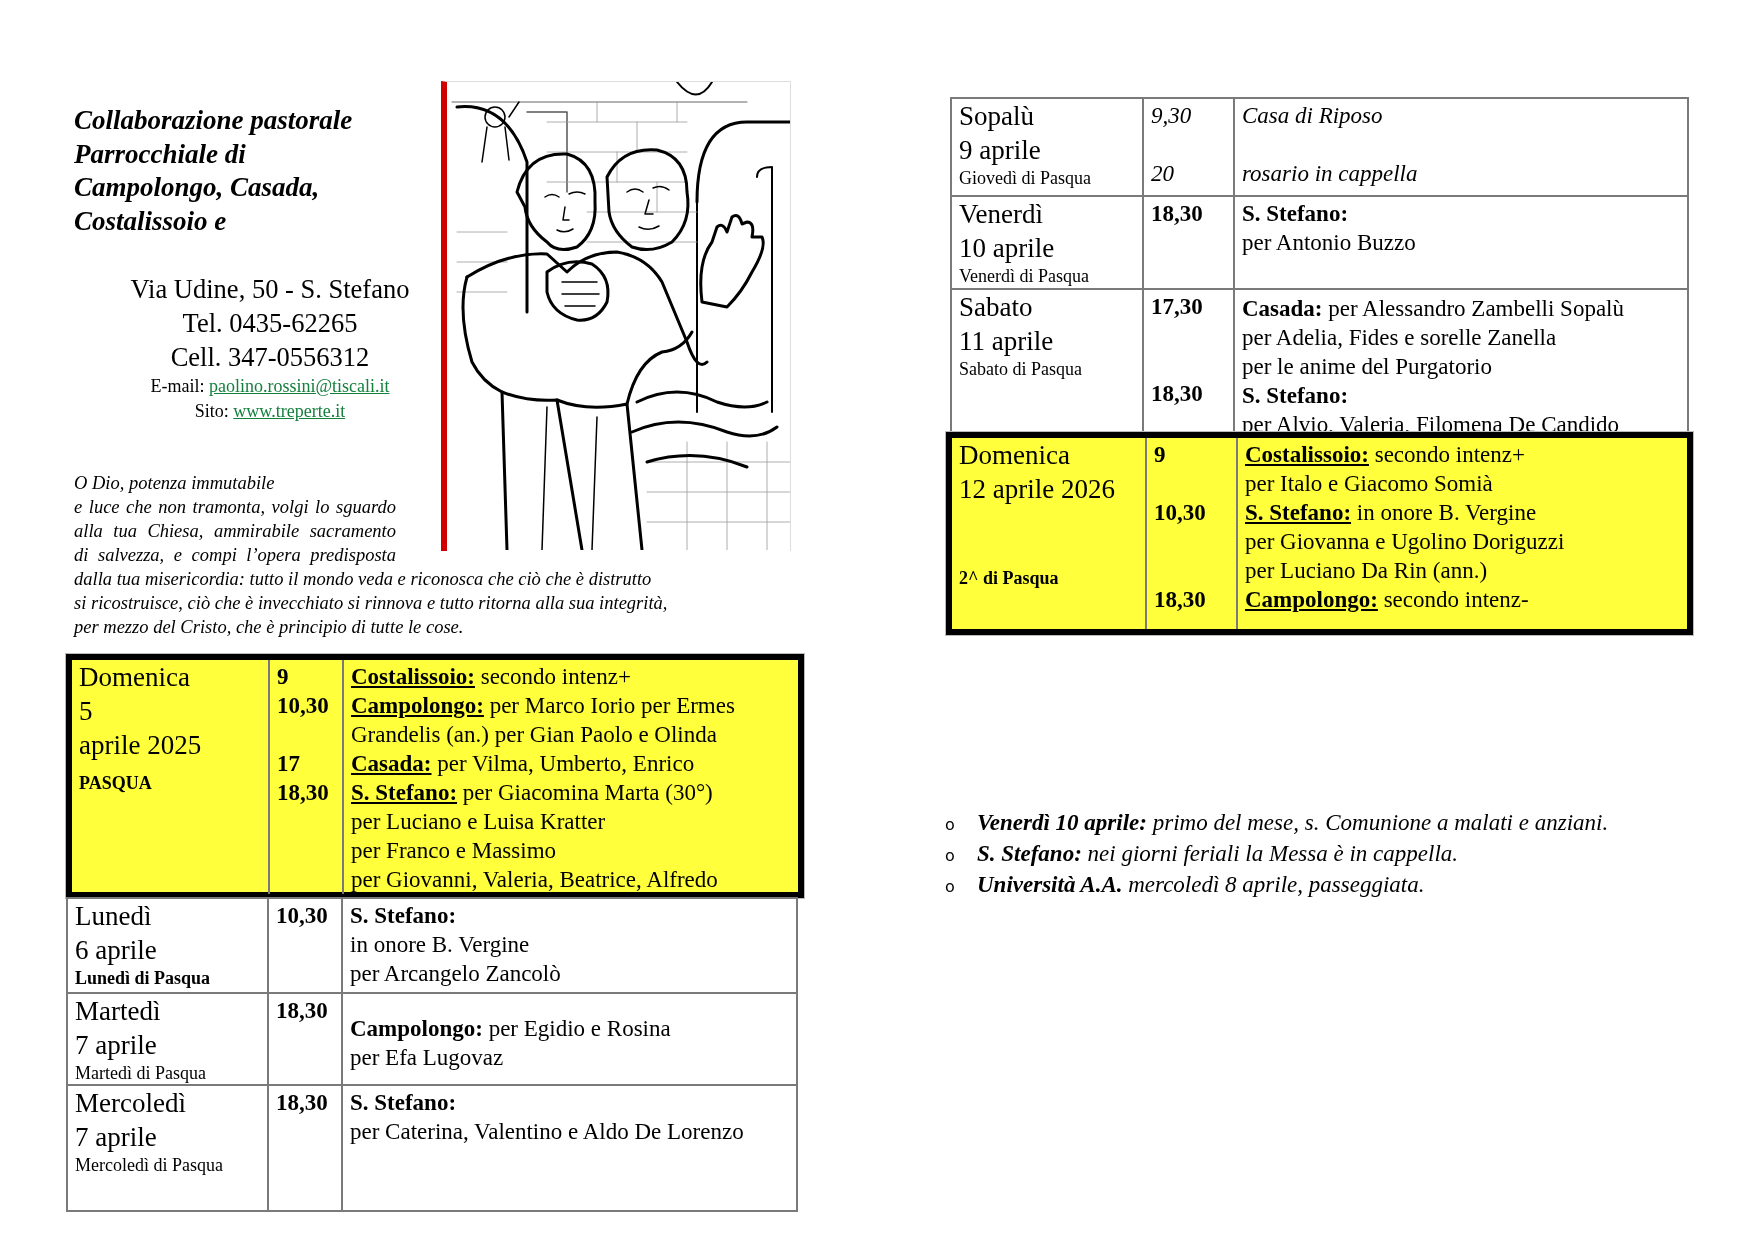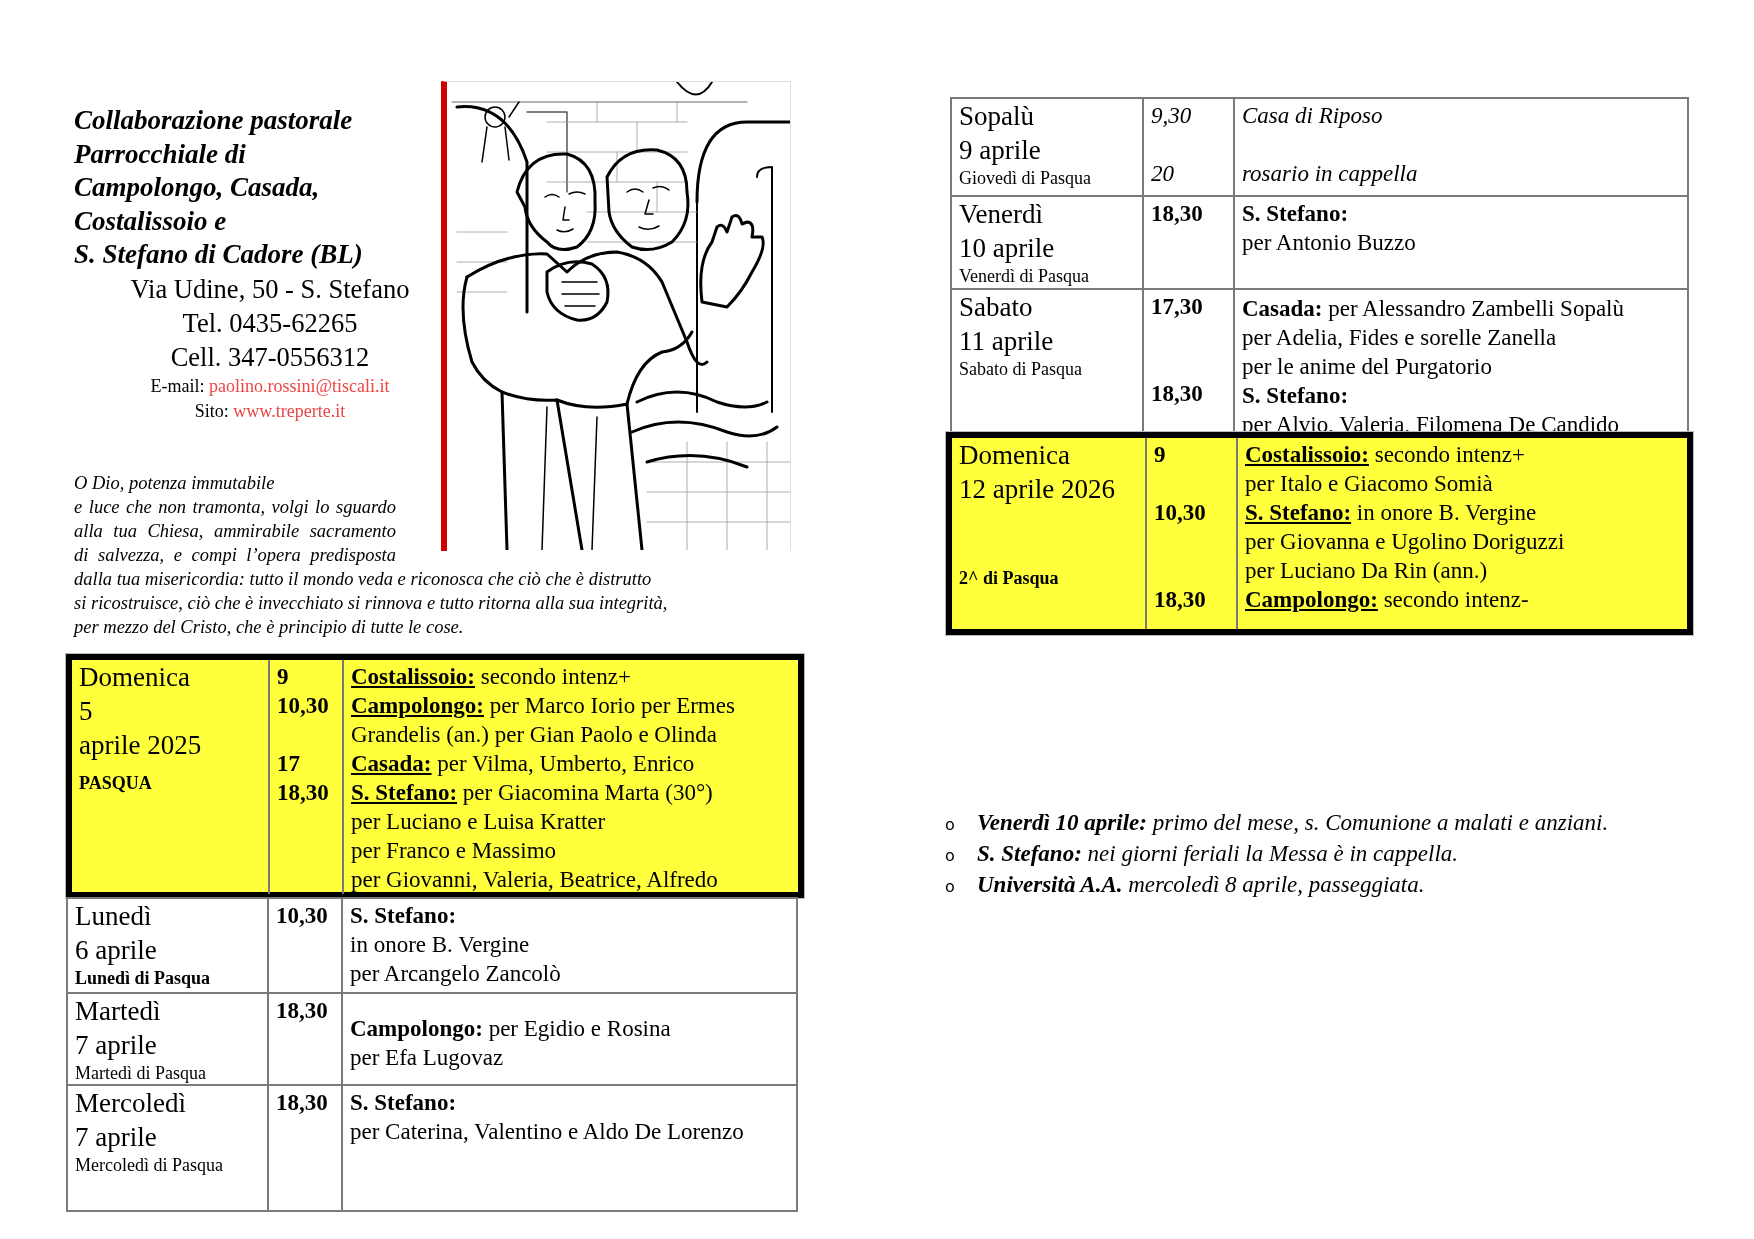--- a/index.html
+++ b/index.html
@@ -7,21 +7,21 @@
     width: 1754px; height: 1239px; position: relative; overflow: hidden;
     font-family: "Liberation Serif", "DejaVu Serif", serif; color: #000;
   }
   .abs { position: absolute; }
 
   
   #header { left: 74px; top: 104px; width: 340px; }
   .hdr-title { font-style: italic; font-weight: bold; font-size: 27px; line-height: 33.5px; white-space: nowrap; }
   .hdr-line { font-size: 26.5px; line-height: 34px; text-align: center; white-space: nowrap; }
   .hdr-small { font-size: 18px; line-height: 25px; text-align: center; white-space: nowrap; }
-  .hdr-small a { color: #ef4444; }
+  .hdr-small a { color: #15803d; text-decoration: underline; }
   #addr-block { position: absolute; left: 0; width: 400px; }
 
   
   #illustration { left: 441px; top: 81px; width: 350px; height: 470px; border-left: 6px solid #d00000; box-sizing: border-box; background: #fff; border-right: 1px solid #ddd; border-top: 1px solid #ddd; }
 
   
   #prayer { left: 74px; top: 471px; width: 720px; font-style: italic; font-size: 18.5px; line-height: 24px; }
   #prayer .narrow { width: 322px; text-align: justify; text-align-last: justify; }
 
   
@@ -52,21 +52,20 @@
   .note b { font-weight: bold; }
 </style>
 </head>
 <body>
 
 <div id="header" class="abs">
   <div class="hdr-title">Collaborazione pastorale</div>
   <div class="hdr-title">Parrocchiale di</div>
   <div class="hdr-title">Campolongo, Casada,</div>
   <div class="hdr-title">Costalissoio e</div>
-  <div class="hdr-title">S. Stefano di Cadore (BL)</div>
   <div id="addr-block" style="left: -4px; top: 167.5px;">
     <div class="hdr-line">Via Udine, 50 - S. Stefano</div>
     <div class="hdr-line">Tel. 0435-62265</div>
     <div class="hdr-line">Cell. 347-0556312</div>
     <div class="hdr-small">
       <span>E-mail:</span>
       <a>paolino.rossini@tiscali.it</a>
     </div>
     <div class="hdr-small">
       <span>Sito:</span>

